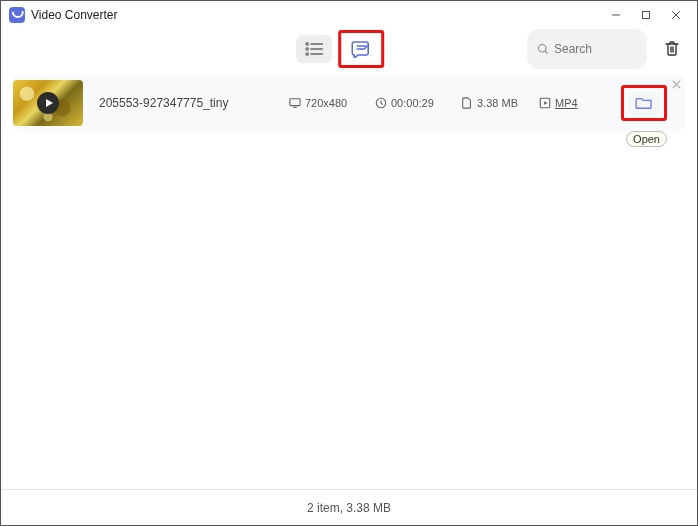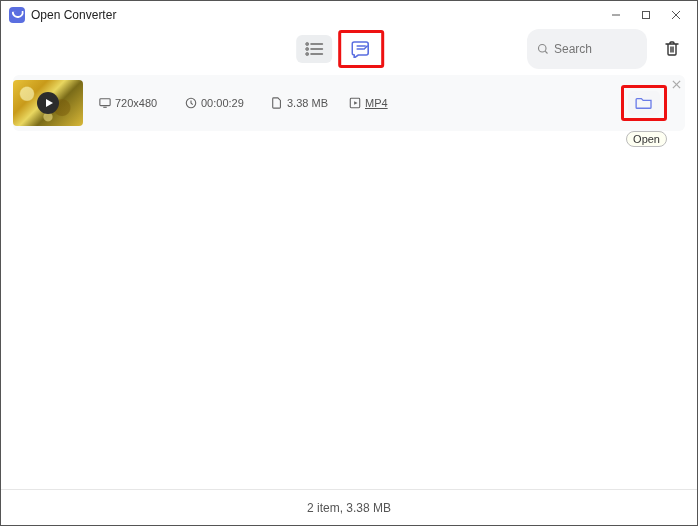--- a/index.html
+++ b/index.html
@@ -214,21 +214,21 @@
   .thumb-outer {
     position: relative;
     padding-left: 0;
   }
 </style>
 </head>
 <body>
 
 <div class="titlebar">
   <div class="app-logo"></div>
-  <div class="app-title">Open Converter</div>
+  <div class="app-title">Video Converter</div>
   <div class="titlebar-spacer"></div>
   <div class="win-btn">
     <svg viewBox="0 0 10 10">
         <line x1="1" y1="5" x2="9" y2="5" stroke="#555" stroke-width="1"></line>
       </svg>
   </div>
   <div class="win-btn">
     <svg viewBox="0 0 10 10">
         <rect x="1.5" y="1.5" width="7" height="7" fill="none" stroke="#555" stroke-width="1"></rect>
       </svg>
@@ -280,20 +280,21 @@
       </svg>
     </div>
   </div>
 </div>
 
 <div class="list-area">
   <div class="item-row">
     <div class="thumb thumb-outer">
       <div class="play-badge"></div>
     </div>
+    <div class="item-name">205553-927347775_tiny</div>
     <div class="meta w90">
       <svg viewBox="0 0 14 12">
           <rect x="1" y="1" width="12" height="8" rx="1"></rect>
           <line x1="5" y1="11" x2="9" y2="11"></line>
         </svg>
       <span>720x480</span>
     </div>
     <div class="meta w90">
       <svg viewBox="0 0 14 14">
           <circle cx="7" cy="7" r="5.5"></circle>

